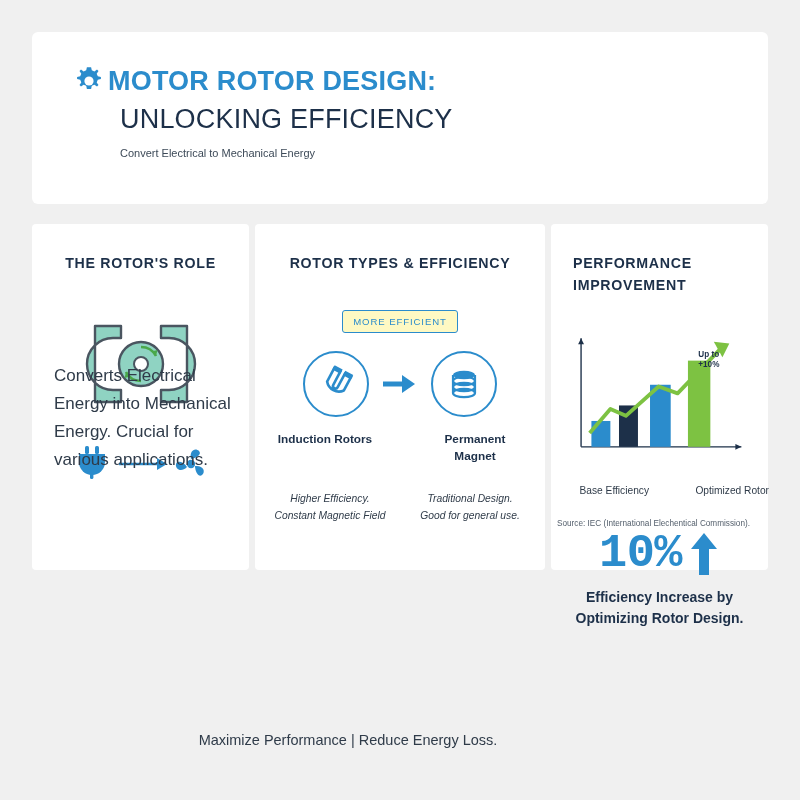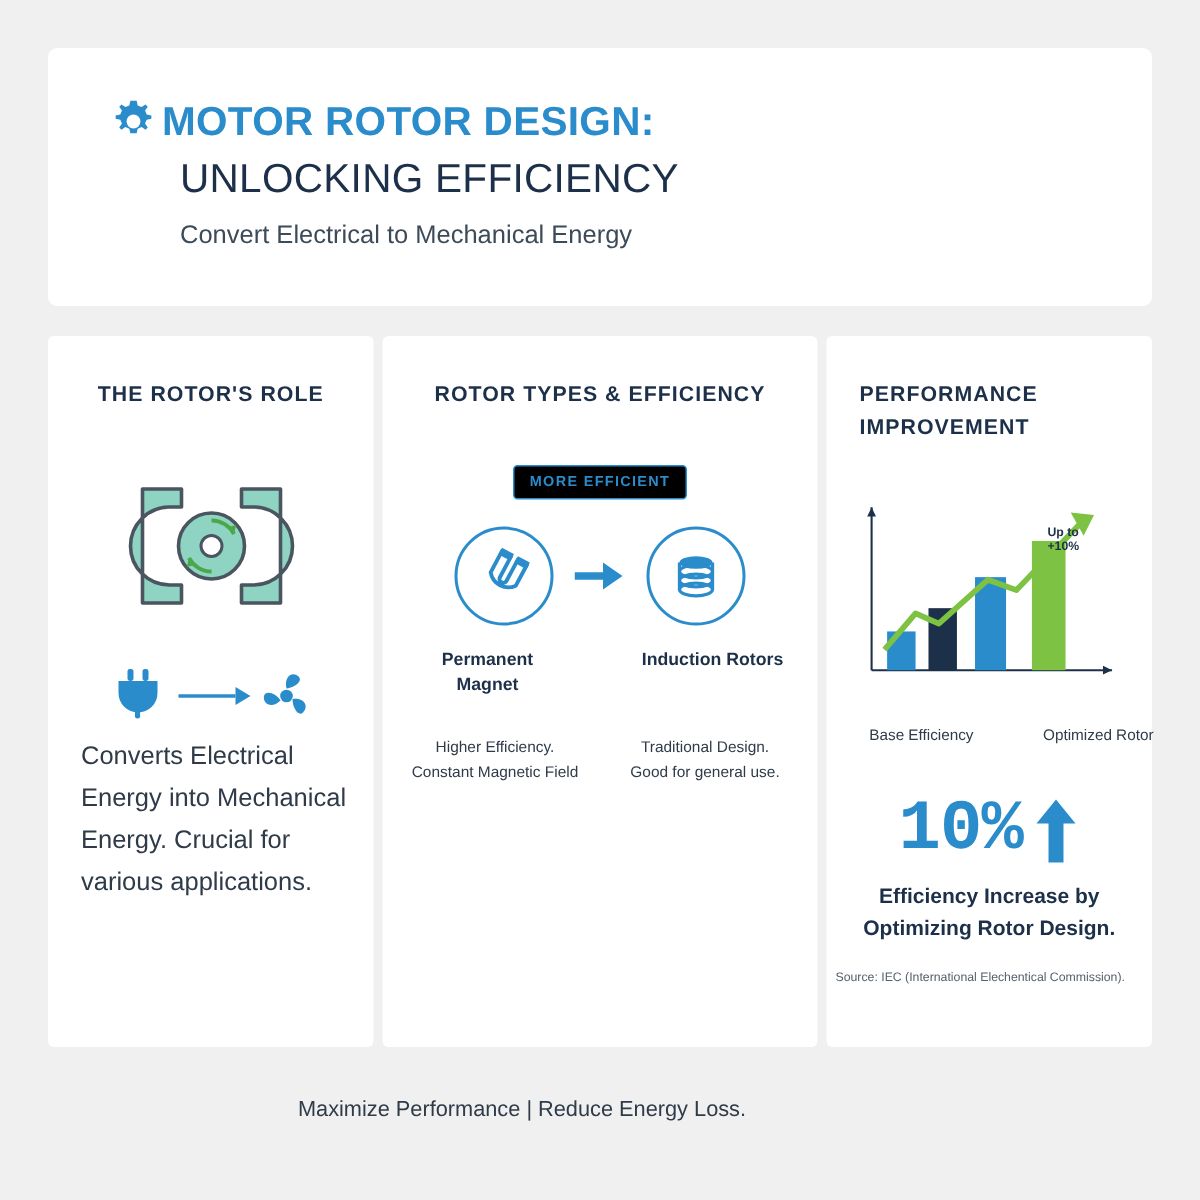--- a/index.html
+++ b/index.html
@@ -41,29 +41,29 @@
     font-size: 27px;
     font-weight: normal;
     letter-spacing: 0.2px;
     color: #1d3049;
     margin-left: 48px;
     margin-top: 6px;
   }
   .subtitle {
     margin-left: 48px;
     margin-top: 12px;
-    font-size: 17px;
+    font-size: 11px;
     color: #3d4a58;
   }
 
   
   .cards {
     position: absolute;
     left: 32px; top: 224px;
-    width: 736px; height: 474px;
+    width: 736px; height: 346px;
     display: flex;
     gap: 6px;
   }
   .card {
     position: relative;
     background: #ffffff;
     border-radius: 4px;
     flex: 1 1 0;
     padding: 28px 18px 18px 18px;
   }
@@ -87,24 +87,24 @@
     color: #2f3b49;
   }
 
   
   .badge-wrap { margin-top: 36px; display:flex; justify-content:center; }
   .badge {
     border: 1.3px solid #2b8ccc;
     border-radius: 3px;
     color: #2b8ccc;
     font-size: 9.6px;
-    font-weight: bold;
+    font-weight: normal;
     letter-spacing: 0.9px;
     padding: 5px 10px;
-    background: #000000;
+    background: #fef9c3;
   }
   .types-row {
     margin-top: 18px;
     display: flex;
     align-items: center;
     justify-content: center;
     gap: 14px;
   }
   .circle-icon {
     width: 66px; height: 66px;
@@ -126,20 +126,21 @@
     font-size: 11.8px;
     font-weight: bold;
     color: #1d3049;
     line-height: 1.45;
   }
   .types-desc {
     margin-top: 26px;
     display: flex;
     justify-content: center;
     gap: 28px;
+    font-style: italic;
   }
   .type-desc {
     width: 112px;
     text-align: center;
     font-size: 10.3px;
     color: #2f3b49;
     line-height: 1.6;
   }
 
   
@@ -295,22 +296,22 @@
               <ellipse cx="20" cy="23" rx="11" ry="4.2"></ellipse>
               <ellipse cx="20" cy="29" rx="11" ry="4.2"></ellipse>
               <line x1="9" y1="11" x2="9" y2="29"></line>
               <line x1="31" y1="11" x2="31" y2="29"></line>
             </g>
           </svg>
         </div>
       </div>
 
       <div class="types-labels">
+        <div class="type-label">Induction Rotors</div>
         <div class="type-label">Permanent Magnet</div>
-        <div class="type-label">Induction Rotors</div>
       </div>
 
       <div class="types-desc">
         <div class="type-desc">Higher Efficiency. Constant Magnetic Field</div>
         <div class="type-desc">Traditional Design. Good for general use.</div>
       </div>
     </div>
 
     <div class="card">
       <div class="card-title card3-title">PERFORMANCE IMPROVEMENT</div>

